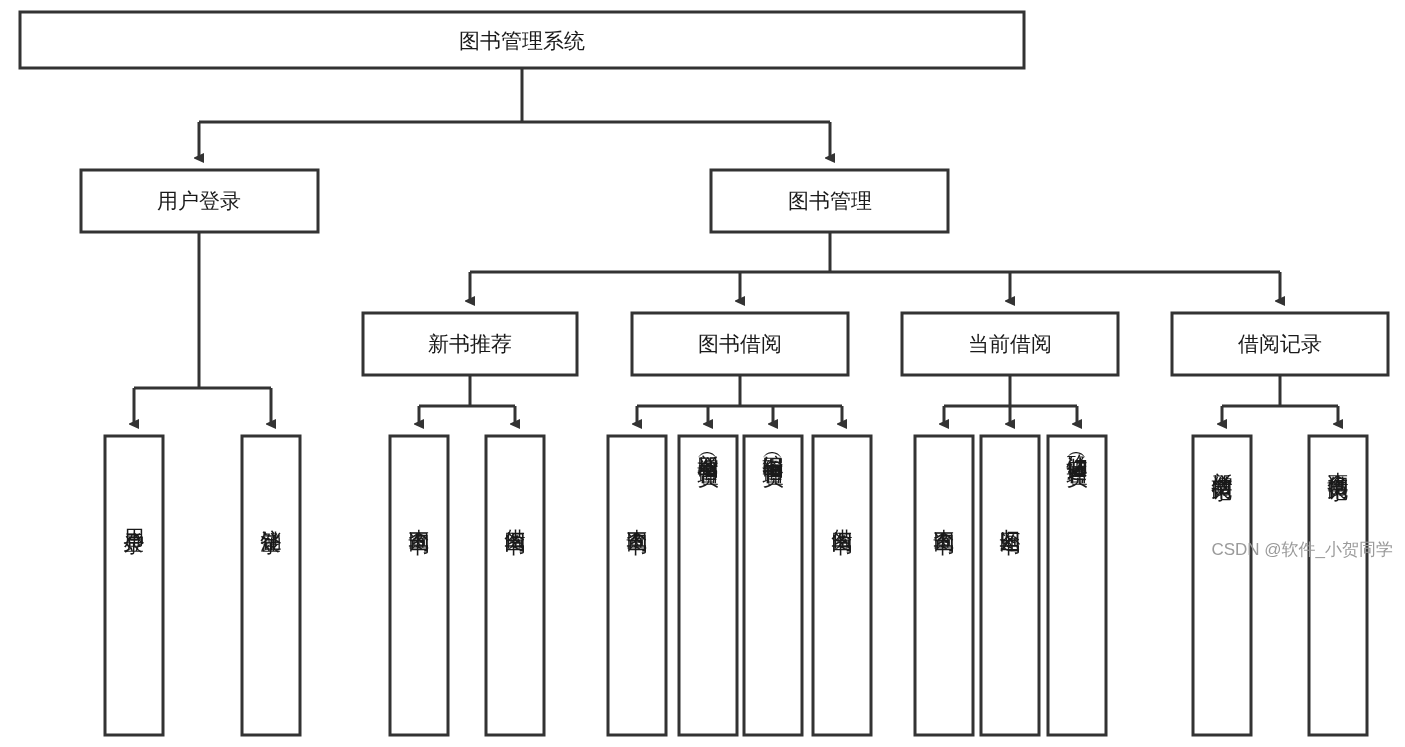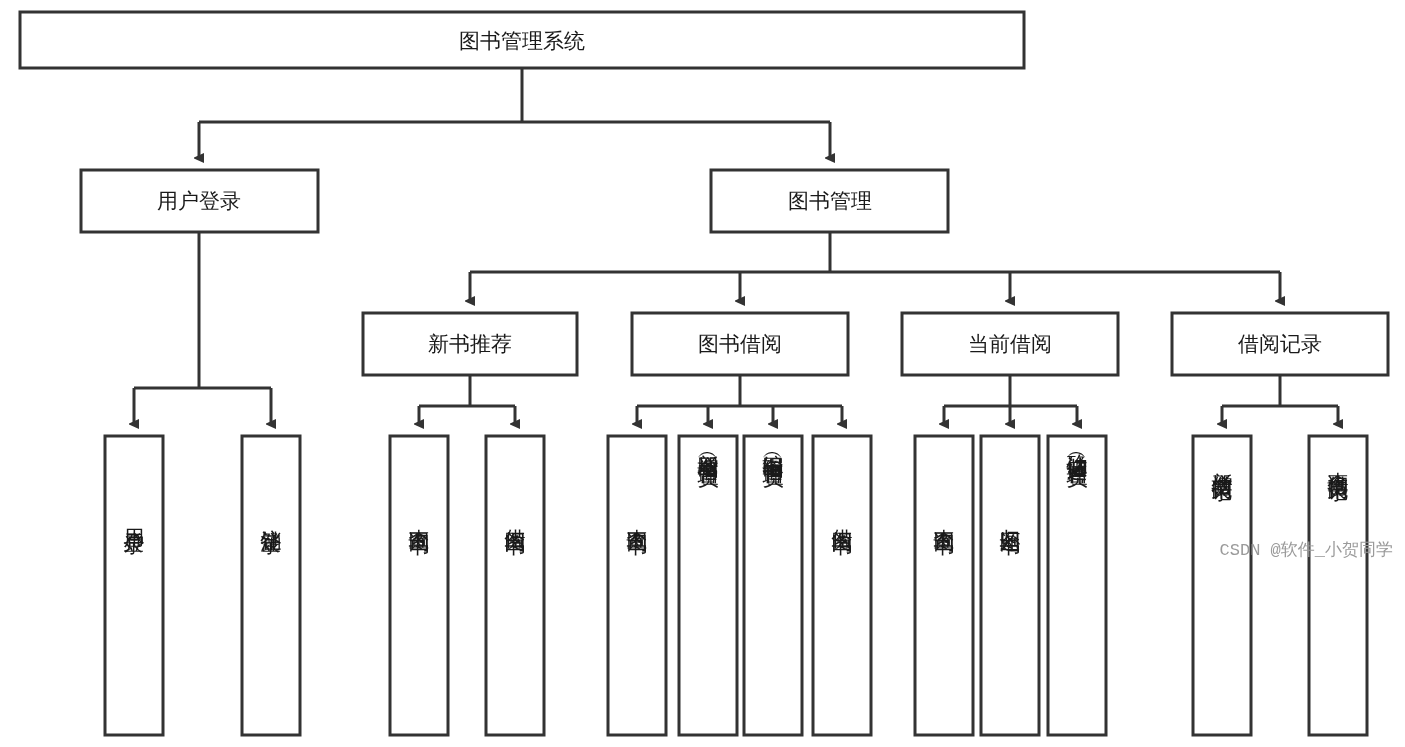--- a/index.html
+++ b/index.html
@@ -48,21 +48,21 @@
     font-size: 21px;
     fill: #1a1a1a;
     writing-mode: vertical-rl;
     text-orientation: upright;
     letter-spacing: 2px;
   }
   .watermark {
     position: absolute;
     right: 12px;
     bottom: 6px;
-    font-family: Liberation Mono, monospace;
+    font-family: Liberation Sans, sans-serif;
     font-size: 17px;
     color: #9a9a9a;
     white-space: nowrap;
     pointer-events: none;
   }
 </style>
 </head>
 <body>
 
 <div id="diagram-root">

